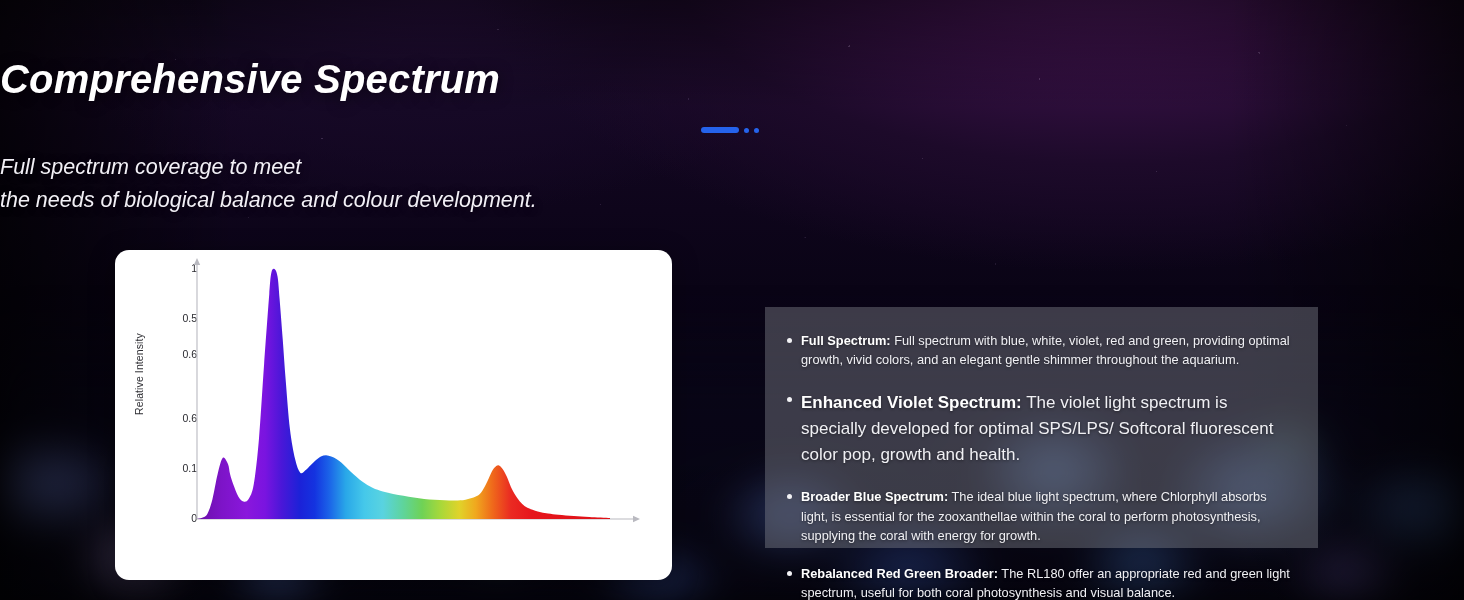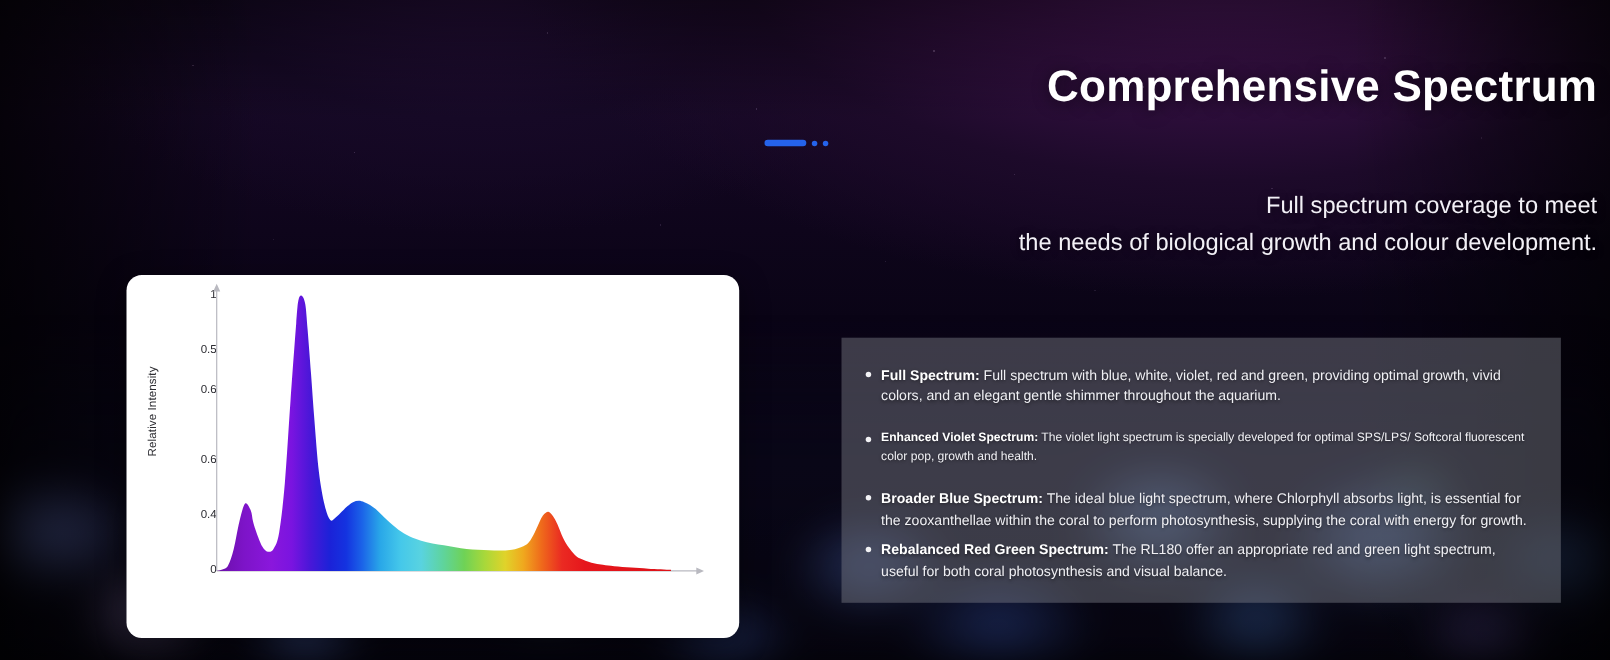--- a/index.html
+++ b/index.html
@@ -64,33 +64,33 @@
       linear-gradient(180deg, rgba(5,3,12,0) 0%, rgba(12,10,32,.45) 35%, rgba(16,14,42,.35) 100%);
   }
   .bg-vignette {
     position:absolute; inset:0;
     background:
       linear-gradient(90deg, rgba(0,0,0,.72) 0%, rgba(0,0,0,0) 16%, rgba(0,0,0,0) 84%, rgba(0,0,0,.62) 100%),
       linear-gradient(180deg, rgba(0,0,0,.45) 0%, rgba(0,0,0,0) 18%, rgba(0,0,0,0) 72%, rgba(0,0,0,.35) 100%);
   }
 
   
-  #header { position:absolute; left:0; right:12px; top:56px; text-align:right; z-index:5; }
+  #header { position:absolute; left:0; right:0; top:56px; text-align:left; z-index:5;font-style:italic; }
   #title {
     font-size:40px; font-weight:bold; color:#ffffff;
     letter-spacing:.2px; line-height:1.15;
     text-shadow:0 2px 14px rgba(0,0,0,.55);
   }
   #divider { margin:24px auto 0; width:62px; height:8px; position:relative; }
   .dv-bar  { position:absolute; left:0; top:1px; width:38px; height:6px; border-radius:3px; }
   .dv-dot  { position:absolute; top:1.5px; width:5px; height:5px; border-radius:50%; }
   .dv-dot.d1 { left:43px; }
   .dv-dot.d2 { left:53px; }
   #subtitle {
-    margin-top:37px; font-size:21.5px; color:#f2f0f6; font-weight:400;
+    margin-top:17px; font-size:21.5px; color:#f2f0f6; font-weight:400;
     line-height:1.52; text-shadow:0 1px 8px rgba(0,0,0,.5);
   }
 
   
   #chart-card {
     position:absolute; left:115px; top:250px; width:557px; height:330px;
     background:#ffffff; border-radius:14px; z-index:6;
     box-shadow:0 6px 26px rgba(0,0,0,.38);
     overflow:hidden;
   }
@@ -121,31 +121,31 @@
 
 <div id="header">
   <div id="title">Comprehensive Spectrum</div>
   <div id="divider">
     <div class="dv-bar" style="background: rgb(37, 99, 235);"></div>
     <div class="dv-dot d1" style="background: rgb(37, 99, 235);"></div>
     <div class="dv-dot d2" style="background: rgb(37, 99, 235);"></div>
   </div>
   <div id="subtitle">
     <div>Full spectrum coverage to meet</div>
-    <div>the needs of biological growth and colour development.</div>
+    <div>the needs of biological balance and colour development.</div>
   </div>
 </div>
 
 <div id="chart-card">
   <div id="chart-inner">
 
     <div class="y-axis-title">Relative Intensity</div>
     <div id="y-ticks">
         <div class="y-tick" style="top: 262px;">0</div>
-        <div class="y-tick" style="top: 212px;">0.4</div>
+        <div class="y-tick" style="top: 212px;">0.1</div>
         <div class="y-tick" style="top: 162px;">0.6</div>
         <div class="y-tick" style="top: 98px;">0.6</div>
         <div class="y-tick" style="top: 62px;">0.5</div>
         <div class="y-tick" style="top: 12px;">1</div>
       </div>
     <div id="x-ticks"></div>
 
     <svg id="plot-svg" width="557" height="330" viewBox="0 0 557 330" style="position:absolute;left:0;top:0;">
       <defs>
         <linearGradient id="spectrumGrad" x1="0" y1="0" x2="1" y2="0">
@@ -177,31 +177,31 @@
           <polygon points="82,8 78.8,15 85.2,15" fill="#b9b9c0"></polygon>
           <line x1="82" y1="269" x2="519" y2="269" stroke="#b9b9c0" stroke-width="1.1"></line>
           <polygon points="525,269 518,265.8 518,272.2" fill="#b9b9c0"></polygon>
           <path d="M 82.00 269.00 C 82.86 268.79, 85.44 268.58, 87.16 267.75 C 88.88 266.92, 90.60 267.13, 92.33 264.00 C 94.05 260.88, 95.77 255.67, 97.49 249.00 C 99.21 242.33, 100.93 230.88, 102.65 224.00 C 104.37 217.13, 106.09 209.42, 107.81 207.75 C 109.53 206.08, 111.77 211.29, 112.97 214.00 C 114.18 216.71, 114.18 220.67, 115.04 224.00 C 115.90 227.33, 116.76 230.25, 118.14 234.00 C 119.51 237.75, 121.58 243.58, 123.30 246.50 C 125.02 249.42, 126.74 251.08, 128.46 251.50 C 130.18 251.92, 131.90 251.92, 133.63 249.00 C 135.35 246.08, 137.07 244.00, 138.79 234.00 C 140.51 224.00, 142.23 209.00, 143.95 189.00 C 145.67 169.00, 147.39 138.17, 149.11 114.00 C 150.83 89.83, 153.07 59.21, 154.27 44.00 C 155.48 28.79, 155.48 26.92, 156.34 22.75 C 157.20 18.58, 158.41 18.38, 159.44 19.00 C 160.47 19.63, 161.67 21.50, 162.53 26.50 C 163.40 31.50, 163.74 38.58, 164.60 49.00 C 165.46 59.42, 166.66 75.25, 167.70 89.00 C 168.73 102.75, 169.59 116.50, 170.80 131.50 C 172.00 146.50, 173.38 166.08, 174.93 179.00 C 176.47 191.92, 178.37 201.71, 180.09 209.00 C 181.81 216.29, 183.53 220.88, 185.25 222.75 C 186.97 224.63, 188.69 221.50, 190.41 220.25 C 192.13 219.00, 193.85 216.92, 195.57 215.25 C 197.30 213.58, 199.02 211.71, 200.74 210.25 C 202.46 208.79, 204.18 207.33, 205.90 206.50 C 207.62 205.67, 209.34 205.25, 211.06 205.25 C 212.78 205.25, 214.50 205.88, 216.22 206.50 C 217.95 207.13, 219.67 207.96, 221.39 209.00 C 223.11 210.04, 224.83 211.29, 226.55 212.75 C 228.27 214.21, 229.99 216.08, 231.71 217.75 C 233.43 219.42, 234.29 220.46, 236.88 222.75 C 239.46 225.04, 243.76 229.00, 247.20 231.50 C 250.64 234.00, 254.08 236.08, 257.52 237.75 C 260.97 239.42, 264.41 240.46, 267.85 241.50 C 271.29 242.54, 274.73 243.29, 278.17 244.00 C 281.62 244.71, 285.06 245.17, 288.50 245.75 C 291.94 246.33, 295.38 246.96, 298.83 247.50 C 302.27 248.04, 305.71 248.63, 309.15 249.00 C 312.59 249.38, 316.03 249.54, 319.48 249.75 C 322.92 249.96, 326.36 250.13, 329.80 250.25 C 333.24 250.38, 336.68 250.58, 340.13 250.50 C 343.57 250.42, 347.01 250.42, 350.45 249.75 C 353.89 249.08, 358.19 247.67, 360.78 246.50 C 363.36 245.33, 364.22 244.83, 365.94 242.75 C 367.66 240.67, 369.38 237.33, 371.10 234.00 C 372.82 230.67, 374.89 225.46, 376.26 222.75 C 377.64 220.04, 378.16 219.00, 379.36 217.75 C 380.56 216.50, 382.11 215.04, 383.49 215.25 C 384.87 215.46, 386.24 217.13, 387.62 219.00 C 389.00 220.88, 390.20 223.17, 391.75 226.50 C 393.30 229.83, 395.19 235.46, 396.91 239.00 C 398.63 242.54, 400.35 245.25, 402.07 247.75 C 403.80 250.25, 405.52 252.33, 407.24 254.00 C 408.96 255.67, 409.82 256.50, 412.40 257.75 C 414.98 259.00, 419.28 260.54, 422.72 261.50 C 426.17 262.46, 429.61 262.96, 433.05 263.50 C 436.49 264.04, 439.07 264.33, 443.38 264.75 C 447.68 265.17, 453.70 265.63, 458.86 266.00 C 464.02 266.38, 468.33 266.67, 474.35 267.00 C 480.37 267.33, 491.56 267.83, 495.00 268.00 L 495.00 269 L 82.00 269 Z" fill="url(#spectrumGrad)"></path>
         </g>
     </svg>
 
   </div>
 </div>
 
-<div id="features-panel" style="position:absolute;left:765px;top:307px;width:654px;height:241px;
+<div id="features-panel" style="position:absolute;left:765px;top:307px;width:553px;height:241px;
             background:rgba(128,130,140,.44);z-index:6;padding:24px 22px 0 22px;">
     <div style="display: flex; align-items: flex-start; margin-bottom: 20px;">
       <span style="flex: 0 0 auto; width: 5px; height: 5px; border-radius: 50%; background: rgb(242, 242, 245); margin: 7px 9px 0px 0px;"></span>
       <div style="font-size: 12.8px; line-height: 1.52; color: rgb(240, 240, 244); text-shadow: rgba(0, 0, 0, 0.45) 0px 1px 3px;"><span style="font-weight: bold; color: rgb(255, 255, 255);">Full Spectrum:</span><span> Full spectrum with blue, white, violet, red and green, providing optimal growth, vivid colors, and an elegant gentle shimmer throughout the aquarium.</span></div>
     </div>
     <div style="display: flex; align-items: flex-start; margin-bottom: 20px;">
       <span style="flex: 0 0 auto; width: 5px; height: 5px; border-radius: 50%; background: rgb(242, 242, 245); margin: 7px 9px 0px 0px;"></span>
-      <div style="font-size: 11px; line-height: 1.52; color: rgb(240, 240, 244); text-shadow: rgba(0, 0, 0, 0.45) 0px 1px 3px;"><span style="font-weight: bold; color: rgb(255, 255, 255);">Enhanced Violet Spectrum:</span><span> The violet light spectrum is specially developed for optimal SPS/LPS/ Softcoral fluorescent color pop, growth and health.</span></div>
-    </div>
-    <div style="display: flex; align-items: flex-start; margin-bottom: 8px;">
+      <div style="font-size: 17px; line-height: 1.52; color: rgb(240, 240, 244); text-shadow: rgba(0, 0, 0, 0.45) 0px 1px 3px;"><span style="font-weight: bold; color: rgb(255, 255, 255);">Enhanced Violet Spectrum:</span><span> The violet light spectrum is specially developed for optimal SPS/LPS/ Softcoral fluorescent color pop, growth and health.</span></div>
+    </div>
+    <div style="display: flex; align-items: flex-start; margin-bottom: 18px;">
       <span style="flex: 0 0 auto; width: 5px; height: 5px; border-radius: 50%; background: rgb(242, 242, 245); margin: 7px 9px 0px 0px;"></span>
       <div style="font-size: 12.8px; line-height: 1.52; color: rgb(240, 240, 244); text-shadow: rgba(0, 0, 0, 0.45) 0px 1px 3px;"><span style="font-weight: bold; color: rgb(255, 255, 255);">Broader Blue Spectrum:</span><span> The ideal blue light spectrum, where Chlorphyll absorbs light, is essential for the zooxanthellae within the coral to perform photosynthesis, supplying the coral with energy for growth.</span></div>
     </div>
     <div style="display: flex; align-items: flex-start; margin-bottom: 0px;">
       <span style="flex: 0 0 auto; width: 5px; height: 5px; border-radius: 50%; background: rgb(242, 242, 245); margin: 7px 9px 0px 0px;"></span>
-      <div style="font-size: 12.8px; line-height: 1.52; color: rgb(240, 240, 244); text-shadow: rgba(0, 0, 0, 0.45) 0px 1px 3px;"><span style="font-weight: bold; color: rgb(255, 255, 255);">Rebalanced Red Green Spectrum:</span><span> The RL180 offer an appropriate red and green light spectrum, useful for both coral photosynthesis and visual balance.</span></div>
+      <div style="font-size: 12.8px; line-height: 1.52; color: rgb(240, 240, 244); text-shadow: rgba(0, 0, 0, 0.45) 0px 1px 3px;"><span style="font-weight: bold; color: rgb(255, 255, 255);">Rebalanced Red Green Broader:</span><span> The RL180 offer an appropriate red and green light spectrum, useful for both coral photosynthesis and visual balance.</span></div>
     </div>
   </div>
 
 </body></html>

